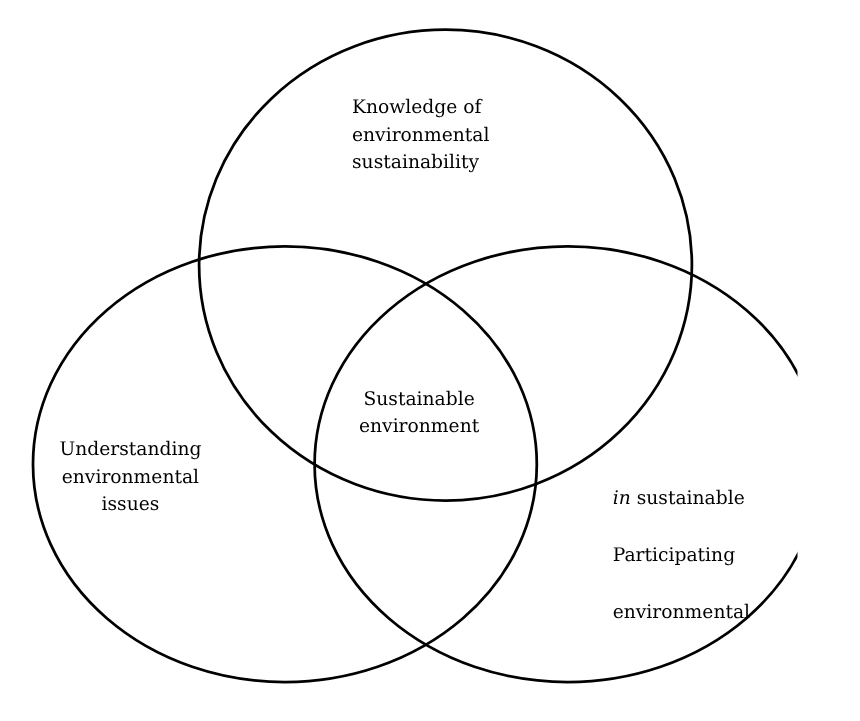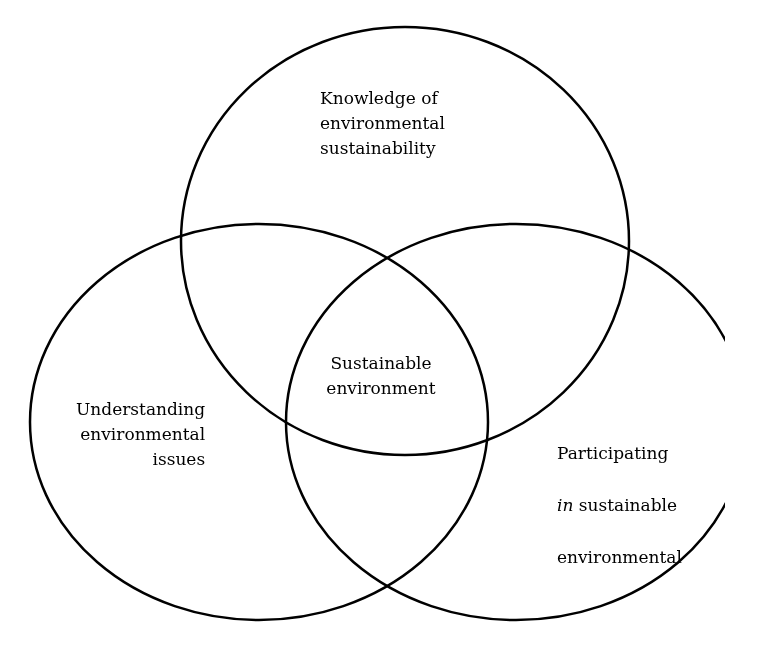--- a/index.html
+++ b/index.html
@@ -23,21 +23,21 @@
   }
   .label {
     position: absolute;
     font-size: 17px;
     line-height: 25px;
     color: #000000;
     white-space: pre-line;
   }
   .label-top    { left: 320px; top: 86px;  text-align: left; }
   .label-center { left: 316px; top: 351px; width: 130px; text-align: center; }
-  .label-left   { left: 76px;  top: 397px; text-align: right; }
+  .label-left   { left: 54px;  top: 397px; text-align: center; }
   .label-right  { left: 557px; top: 414px; text-align: left; line-height: 26px; }
   .label-right .line { display: block; }
   .italic { font-style: italic; }
 </style>
 </head>
 <body>
 
 <div class="canvas">
 
   <svg class="venn-svg" width="782" height="655" viewBox="0 0 782 655">
@@ -51,18 +51,18 @@
 sustainability</div>
 
   <div class="label label-center">Sustainable
 environment</div>
 
   <div class="label label-left">Understanding
 environmental
 issues</div>
 
   <div class="label label-right">
+    <span class="line"><em class="italic">in</em><span> sustainable</span></span>
     <span class="line">Participating</span>
-    <span class="line"><em class="italic">in</em><span> sustainable</span></span>
     <span class="line">environmental</span>
   </div>
 
 </div>
 
 </body></html>

